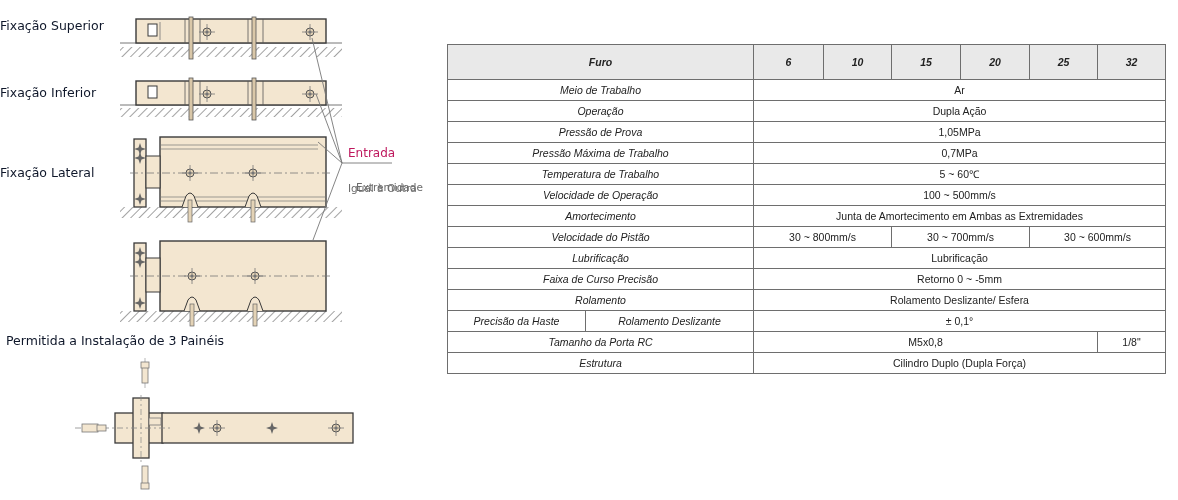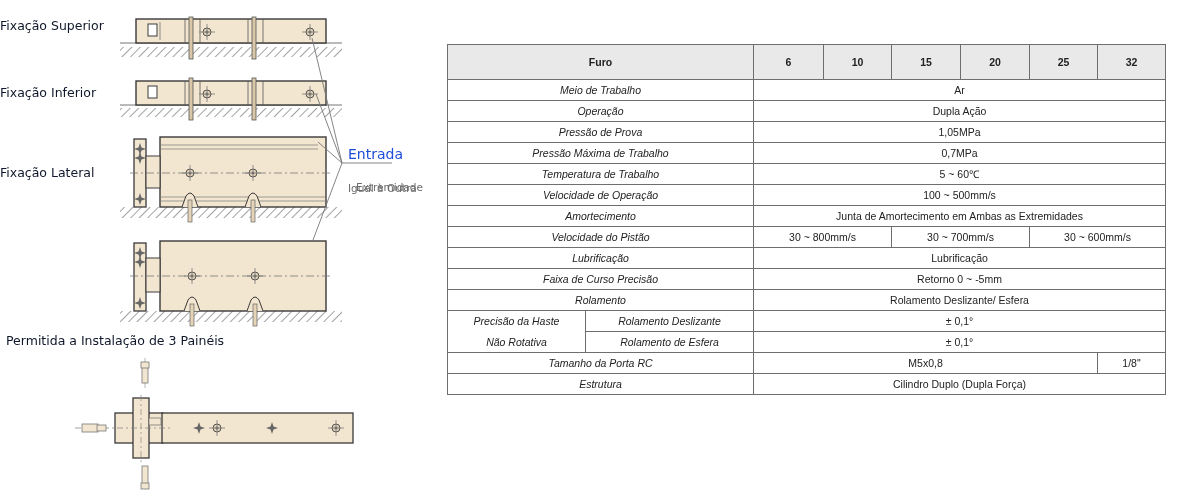--- a/index.html
+++ b/index.html
@@ -1,23 +1,23 @@
 <!DOCTYPE html>
 <html><head>
 <meta charset="utf-8">
 <style>
   html, body { margin:0; padding:0; background:#ffffff; }
   body { width:1178px; height:500px; position:relative; overflow:hidden; font-family:"Liberation Sans", sans-serif; }
   .lbl { position:absolute; color:#0f172a; font-family:"DejaVu Sans", sans-serif; font-size:12.5px; white-space:nowrap; }
   .lbl.small { font-size:10.5px; color:#6b6b6b; }
-  .lbl.entrada { font-size:14px; color:#1d4ed8; }
+  .lbl.entrada { font-size:12px; color:#be185d; }
   svg.drawings { position:absolute; left:0; top:0; }
   table.spec { position:absolute; left:447px; top:44px; width:718px; border-collapse:collapse; table-layout:fixed; font-size:10.5px; color:#222; }
   table.spec td { border:1.5px solid #6e6e6e; text-align:center; vertical-align:middle; height:20px; padding:0; line-height:12px; }
-  table.spec tr.head td { height:34px; background:#e9e9e9; font-weight:bold; font-size:10.5px; }
+  table.spec tr.head td { height:34px; background:#e9e9e9; font-weight:bold; font-style:italic; font-size:10.5px; }
   table.spec td.rl { font-style:italic; }
   table.spec td.nb { border-bottom:none; }
   table.spec td.nt { border-top:none; }
 </style>
 </head>
 <body>
 
 <svg class="drawings" width="440" height="500" viewBox="0 0 440 500" xmlns="http://www.w3.org/2000/svg">
   <defs>
     <pattern id="hatch" patternUnits="userSpaceOnUse" width="6" height="6" patternTransform="rotate(45)">
@@ -206,25 +206,20 @@
   <tr>
     <td colspan="2" class="rl">Rolamento</td>
     <td colspan="6">Rolamento Deslizante/ Esfera</td>
   </tr>
   <tr>
     <td class="rl nb">Precisão da Haste</td>
     <td class="rl">Rolamento Deslizante</td>
     <td colspan="6">± 0,1°</td>
   </tr>
   <tr>
-    <td class="rl nt">Não Rotativa</td>
-    <td class="rl">Rolamento de Esfera</td>
-    <td colspan="6">± 0,1°</td>
-  </tr>
-  <tr>
     <td colspan="2" class="rl">Tamanho da Porta RC</td>
     <td colspan="5">M5x0,8</td>
     <td>1/8"</td>
   </tr>
   <tr>
     <td colspan="2" class="rl">Estrutura</td>
     <td colspan="6">Cilindro Duplo (Dupla Força)</td>
   </tr>
 </tbody>
   </table>

